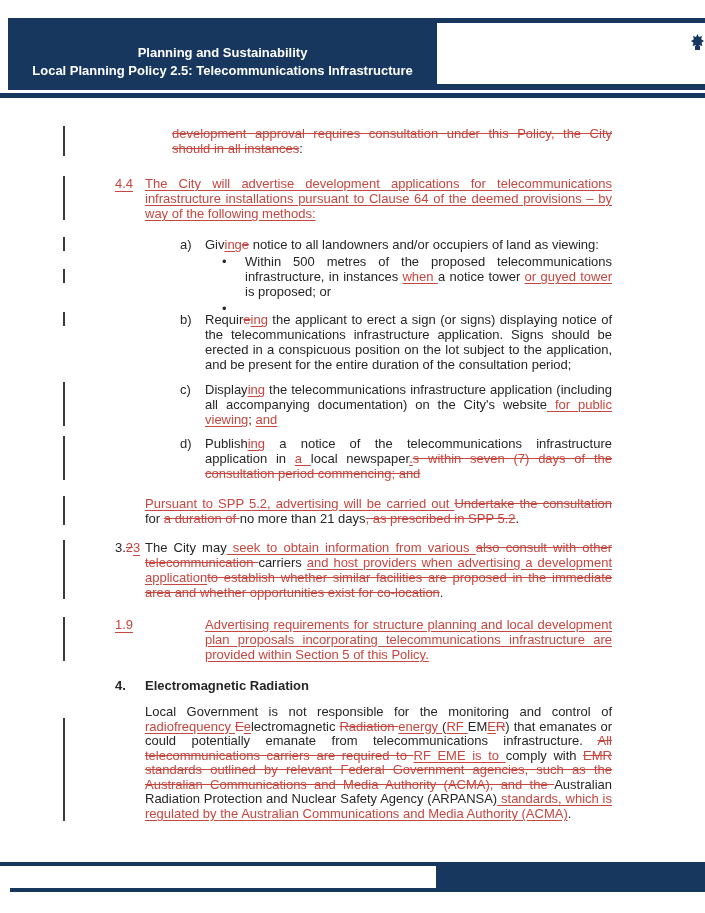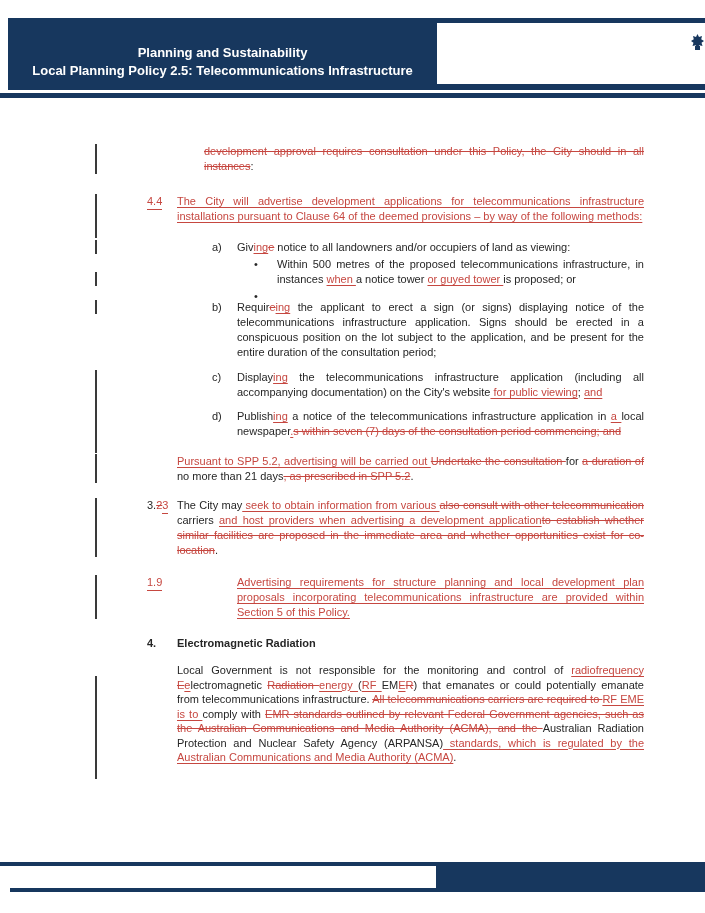--- a/index.html
+++ b/index.html
@@ -15,22 +15,22 @@
               display:flex; flex-direction:column; justify-content:center; align-items:center;
               color:#ffffff; font-weight:bold; font-size:13px; line-height:18px; text-align:center; }
   .hdr-whitebox { position:absolute; left:437px; top:23px; width:268px; height:61px; background:#ffffff; }
   .hdr-icon { position:absolute; right:1px; top:11px; width:13px; height:16px; overflow:hidden; }
   .hdr-rule { position:absolute; left:0; top:93px; width:705px; height:5px; background:var(--navy); }
   
   .ftr-rule-top { position:absolute; left:0; top:862px; width:705px; height:4px; background:var(--navy); }
   .ftr-block { position:absolute; left:436px; top:862px; width:269px; height:29px; background:var(--navy); }
   .ftr-rule-bottom { position:absolute; left:10px; top:888px; width:695px; height:4px; background:var(--navy); }
   
-  .doc-body { position:absolute; left:115px; top:144px; width:497px;
-              font-size:11px; line-height:15px; color:var(--ink);margin-left:32px; }
+  .doc-body { position:absolute; left:115px; top:126px; width:497px;
+              font-size:13px; line-height:15px; color:var(--ink); }
   .blk { position:relative; text-align:justify; margin-bottom:13px; }
   .p-deep   { padding-left:57px; }
   .p-item   { padding-left:30px; }
   .p-item-deep { padding-left:90px; }
   .p-sub    { padding-left:90px; }
   .p-bullet { padding-left:130px; }
   .p-plain  { padding-left:30px; }
   .p-final  { line-height:14.5px; }
   .heading  { font-weight:bold; text-align:left; }
   .lbl { position:absolute; left:0; top:0; }

